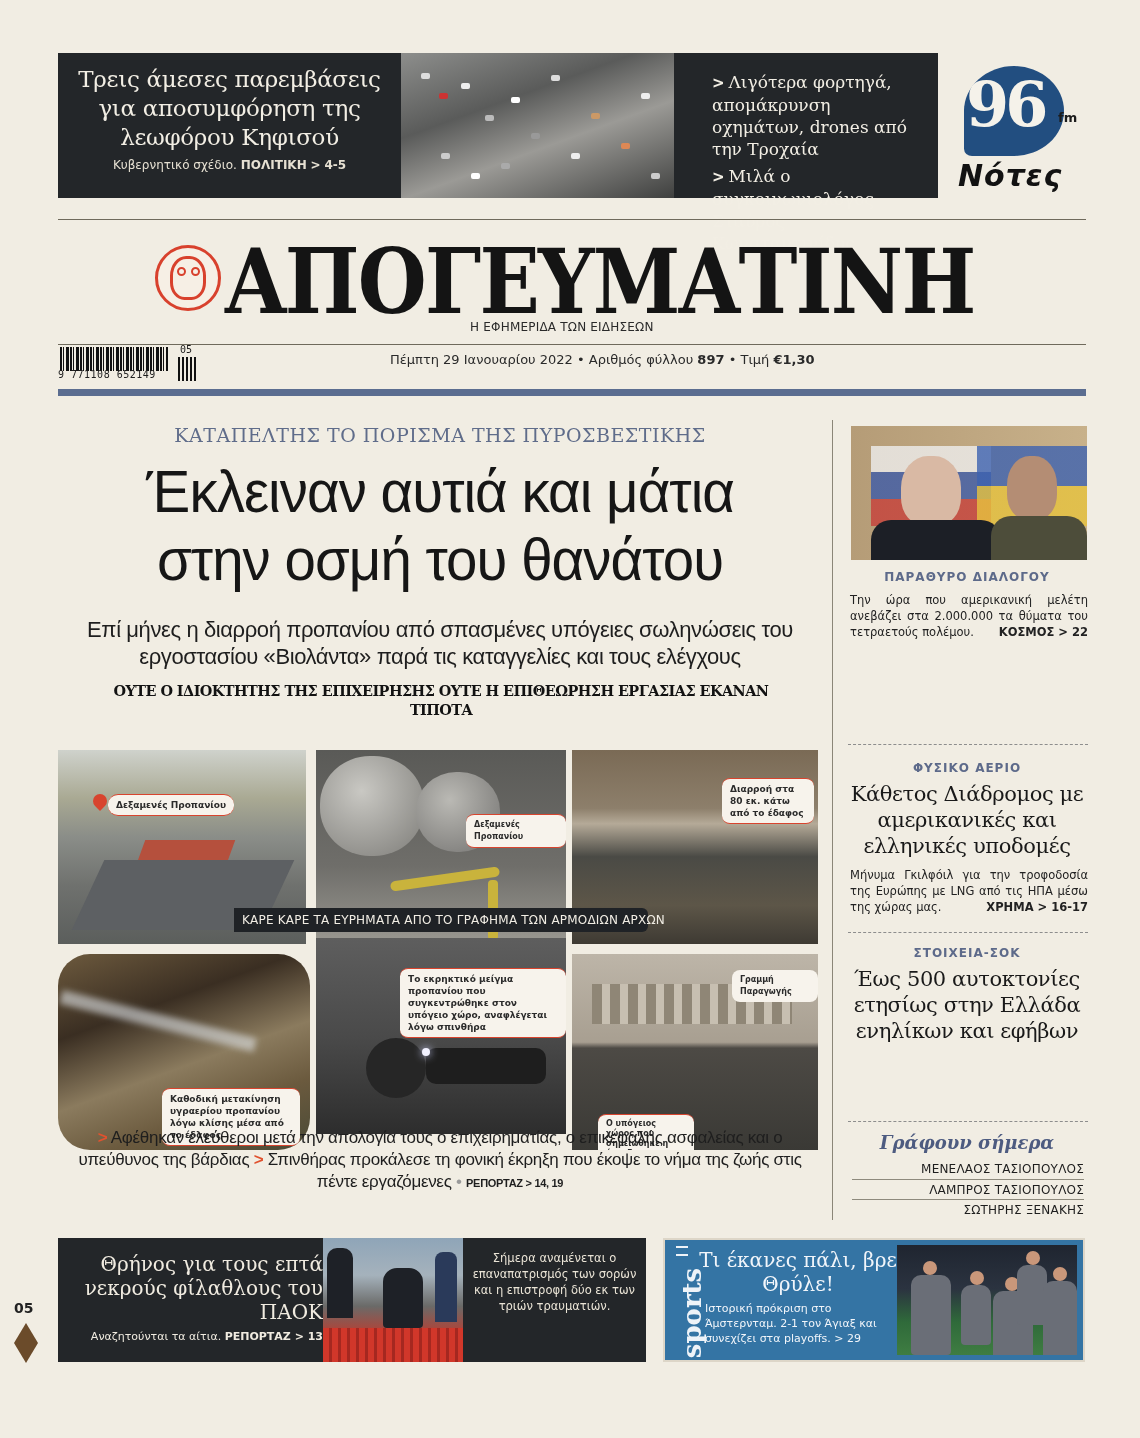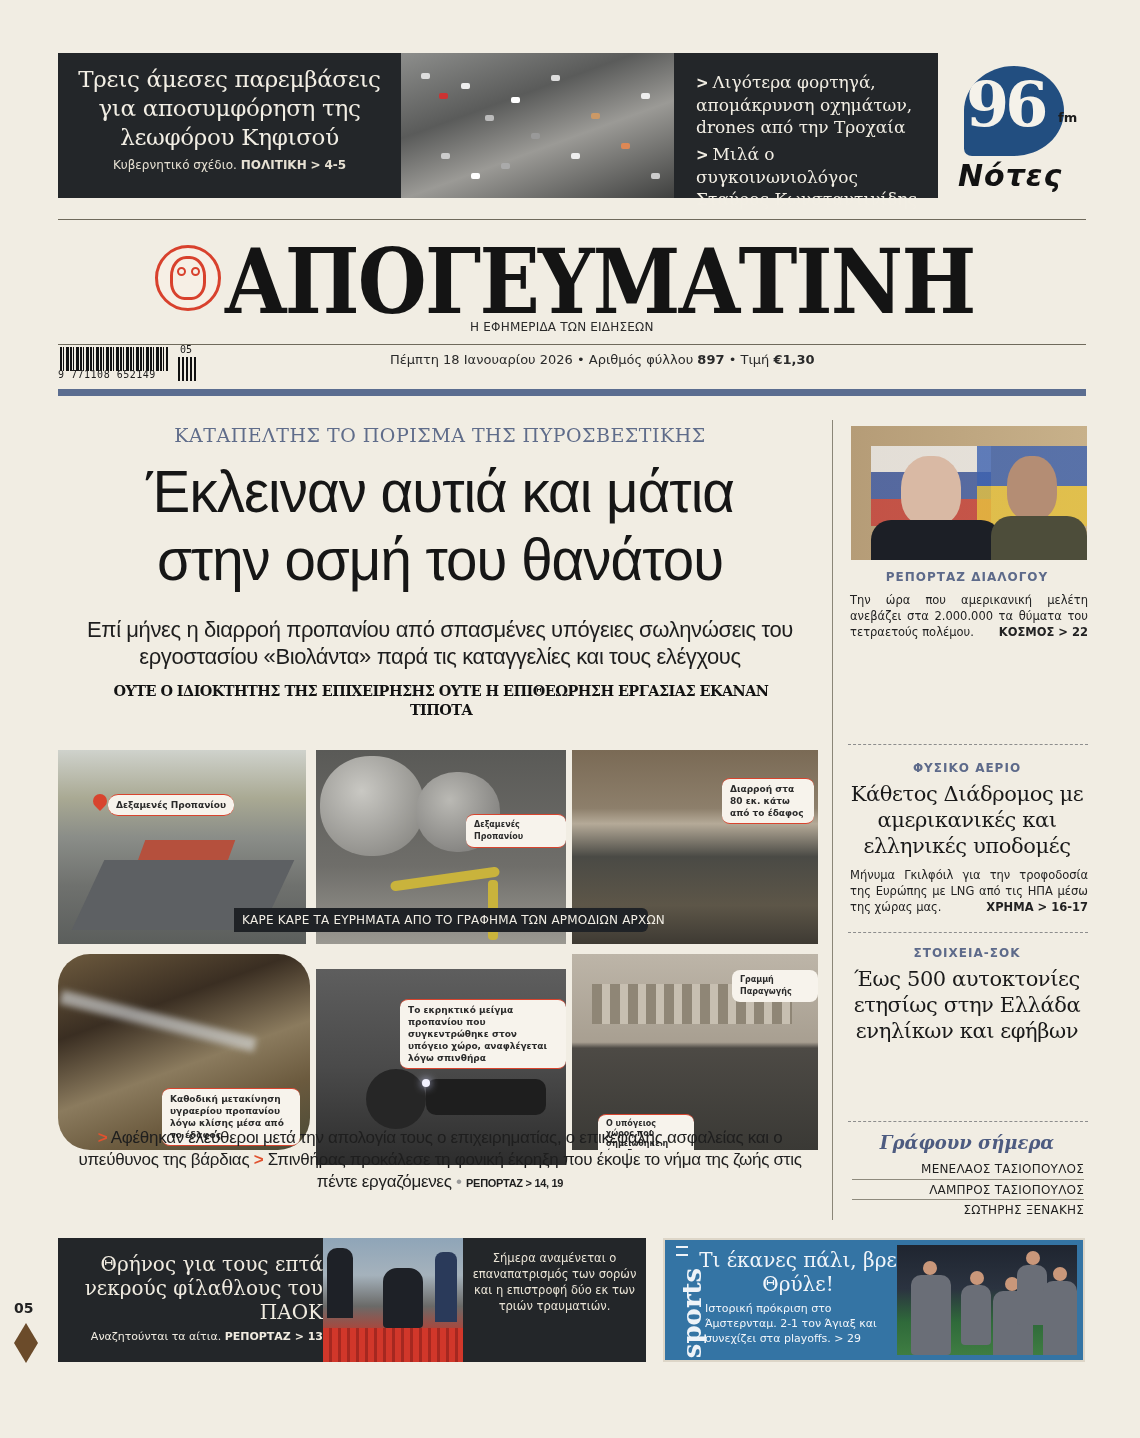--- a/index.html
+++ b/index.html
@@ -14,21 +14,21 @@
 
   
   .top-teaser { position: absolute; left: 58px; top: 53px; width: 880px; height: 145px; background: #232629; display: flex; }
   .top-teaser .left { width: 343px; padding: 12px 8px 0 8px; text-align: center; color: #f2eee4; }
   .top-teaser .left .hl { font-size: 23px; line-height: 29px; font-family: "DejaVu Serif", serif; letter-spacing: -0.3px; }
   .top-teaser .left .sub { font-size: 12px; margin-top: 6px; color: #e6e0d2; }
   .top-teaser .left .sub b { font-weight: bold; }
   .top-teaser .photo { width: 273px; height: 145px; position: relative; overflow: hidden;
     background: linear-gradient(160deg, #8d8e8c 0%, #5a5b5a 35%, #9b9a96 60%, #3f403f 100%); }
   .car { position: absolute; width: 9px; height: 6px; border-radius: 2px; }
-  .top-teaser .right { flex: 1; padding: 18px 14px 0 22px; color: #f2eee4; font-family: "DejaVu Serif", serif; font-size: 17px; line-height: 22px; }
+  .top-teaser .right { flex: 1; padding: 18px 14px 0 22px; color: #f2eee4; font-family: "DejaVu Serif", serif; font-size: 17px; line-height: 22px; margin-left: 16px; }
   .top-teaser .right .bullet { margin-bottom: 5px; }
   .top-teaser .right .arrow { color: #f2eee4; font-weight: bold; font-family: "DejaVu Sans", sans-serif; font-size: 15px; margin-right: 4px; }
 
   
   .fm-logo { position: absolute; left: 958px; top: 58px; width: 140px; height: 150px; }
   .fm-bubble { position: absolute; left: 6px; top: 8px; width: 100px; height: 90px; background: #224e80; border-radius: 50% 50% 50% 8%; }
   .fm-num { position: absolute; left: 8px; top: 10px; font-family: "DejaVu Serif", serif; font-weight: bold; font-size: 62px; color: #f5f2ea; letter-spacing: -4px; }
   .fm-fm { position: absolute; left: 100px; top: 52px; font-size: 13px; font-weight: bold; color: #1c1c1c; }
   .fm-notes { position: absolute; left: 0; top: 100px; font-family: "DejaVu Sans", sans-serif; font-weight: bold; font-style: italic; font-size: 30px; color: #121212; letter-spacing: 1px; }
 
@@ -163,21 +163,21 @@
 <div class="masthead-title">ΑΠΟΓΕΥΜΑΤΙΝΗ</div>
 <div class="masthead-tag">Η ΕΦΗΜΕΡΙΔΑ ΤΩΝ ΕΙΔΗΣΕΩΝ</div>
 <div class="rule" style="top:344px"></div>
 <div class="barcode">
   <div class="bars"></div>
   <div class="bars2"></div>
   <div class="num">9 771108 652149</div>
   <div class="issue">05</div>
 </div>
 <div class="dateline">
-  <span>Πέμπτη 18 Ιανουαρίου 2026</span> •
+  <span>Πέμπτη 29 Ιανουαρίου 2022</span> •
   <span>Αριθμός φύλλου</span>
   <b>897</b> •
   <span>Τιμή</span>
   <b>€1,30</b>
 </div>
 <div class="blue-band"></div>
 
 <div class="kicker">ΚΑΤΑΠΕΛΤΗΣ ΤΟ ΠΟΡΙΣΜΑ ΤΗΣ ΠΥΡΟΣΒΕΣΤΙΚΗΣ</div>
 <div class="main-headline">
   <div>Έκλειναν αυτιά και μάτια</div>
@@ -206,21 +206,21 @@
   <div class="panel" style="left:514px;top:0;width:246px;height:194px;background:linear-gradient(180deg,#7a6a55 0%,#8d7f6b 30%,#b5aa98 38%,#4a4a45 55%,#5d5648 80%,#3e3a33 100%);">
     <div class="callout" style="left:150px;top:28px;width:92px">Διαρροή στα 80 εκ. κάτω από το έδαφος</div>
   </div>
   <div class="banner">ΚΑΡΕ ΚΑΡΕ ΤΑ ΕΥΡΗΜΑΤΑ ΑΠΟ ΤΟ ΓΡΑΦΗΜΑ ΤΩΝ ΑΡΜΟΔΙΩΝ ΑΡΧΩΝ</div>
 
   <div class="panel" style="left:0;top:204px;width:252px;height:196px;background:linear-gradient(160deg,#6d5a3e 0%,#3a2e22 30%,#8b7b5e 55%,#6b5a3e 75%,#4a4a36 100%);border-radius:32px;">
     <div style="position:absolute;left:0;top:60px;width:200px;height:14px;background:rgba(220,225,228,0.6);transform:rotate(14deg);filter:blur(3px)"></div>
     <div class="callout" style="left:104px;top:134px;width:138px">Καθοδική μετακίνηση υγραερίου προπανίου λόγω κλίσης μέσα από το έδαφος</div>
   </div>
 
-  <div class="panel" style="left:258px;top:219px;width:250px;height:196px;background:linear-gradient(180deg,#5e5e5e 0%,#4a4a4a 50%,#2d2d2d 100%);">
+  <div class="panel" style="left:258px;top:188px;width:250px;height:196px;background:linear-gradient(180deg,#5e5e5e 0%,#4a4a4a 50%,#2d2d2d 100%);">
     <div style="position:absolute;left:50px;top:100px;width:60px;height:60px;background:#262626;border-radius:50%"></div>
     <div style="position:absolute;left:110px;top:110px;width:120px;height:36px;background:#1e1e1e;border-radius:10px"></div>
     <div style="position:absolute;left:106px;top:110px;width:8px;height:8px;background:#f2f2ff;border-radius:50%;box-shadow:0 0 8px #cfd4ff"></div>
     <div class="callout" style="left:84px;top:30px;width:166px">Το εκρηκτικό μείγμα προπανίου που συγκεντρώθηκε στον υπόγειο χώρο, αναφλέγεται λόγω σπινθήρα</div>
   </div>
 
   <div class="panel" style="left:514px;top:204px;width:246px;height:196px;background:linear-gradient(180deg,#bdb5a8 0%,#a89f91 45%,#4d4a45 48%,#3a3935 100%);">
     <div style="position:absolute;left:20px;top:30px;width:200px;height:40px;background:repeating-linear-gradient(90deg,#8f8676 0 10px,#c7bfb1 10px 18px)"></div>
     <div class="callout" style="left:160px;top:16px;font-size:8px;border:none">Γραμμή Παραγωγής</div>
     <div class="callout" style="left:26px;top:160px;width:96px;font-size:8px;line-height:10px">Ο υπόγειος χώρος που σημειώθηκε η έκρηξη</div>
@@ -241,21 +241,21 @@
 <div class="side-photo">
   <div style="position:absolute;left:20px;top:20px;width:120px;height:80px;background:linear-gradient(180deg,#eee 0 33%,#3d5ba8 33% 66%,#c6403a 66% 100%);opacity:0.8"></div>
   <div style="position:absolute;left:126px;top:20px;width:110px;height:80px;background:linear-gradient(180deg,#3d62b0 0 50%,#e7c33e 50% 100%);opacity:0.8"></div>
   <div style="position:absolute;left:50px;top:30px;width:60px;height:70px;background:#d9b9a4;border-radius:45% 45% 40% 40%"></div>
   <div style="position:absolute;left:20px;top:94px;width:130px;height:40px;background:#1c1f26;border-radius:20px 20px 0 0"></div>
   <div style="position:absolute;left:156px;top:30px;width:50px;height:64px;background:#b48d74;border-radius:45% 45% 40% 40%"></div>
   <div style="position:absolute;left:140px;top:90px;width:96px;height:44px;background:#4d4d3a;border-radius:20px 20px 0 0"></div>
 </div>
 
 <div class="side" style="top:570px">
-  <div class="label">ΡΕΠΟΡΤΑΖ ΔΙΑΛΟΓΟΥ</div>
+  <div class="label">ΠΑΡΑΘΥΡΟ ΔΙΑΛΟΓΟΥ</div>
   <div class="body">
     <span>Την ώρα που αμερικανική μελέτη ανεβάζει στα 2.000.000 τα θύματα του τετραετούς πολέμου.</span>
     <span class="ref">ΚΟΣΜΟΣ &gt; 22</span>
   </div>
 </div>
 <div class="dash" style="top:744px"></div>
 
 <div class="side" style="top:761px">
   <div class="label">ΦΥΣΙΚΟ ΑΕΡΙΟ</div>
   <div class="hl">Κάθετος Διάδρομος με αμερικανικές και ελληνικές υποδομές</div>

